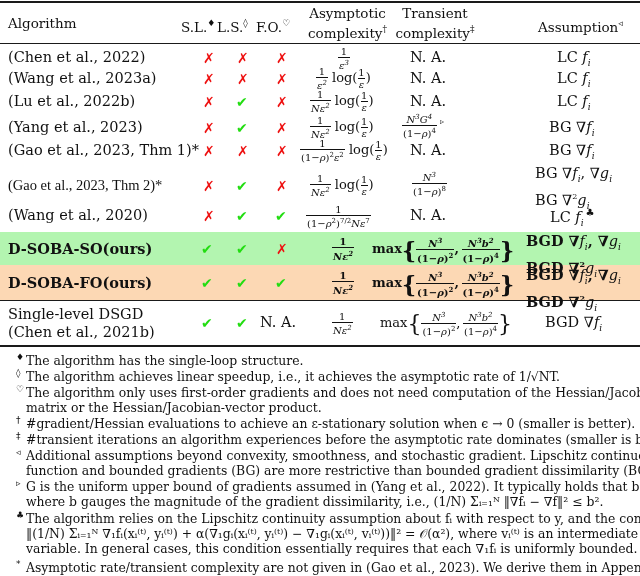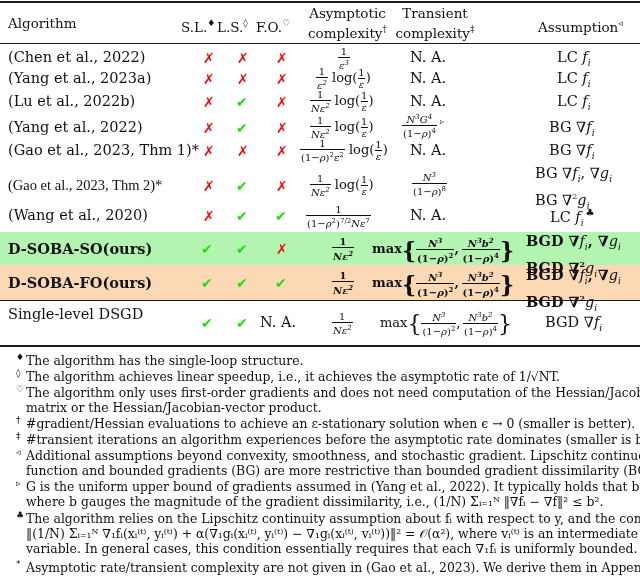--- a/index.html
+++ b/index.html
@@ -68,21 +68,21 @@
   <div class="abs mark x" style="left:276px;top:50px;">✗</div>
   <div class="abs" style="left:338px;top:46px;">
     <span class="frac">
         <span class="num">1</span>
         <span class="den i">ε<sup style="font-size:7px">3</sup></span>
       </span>
   </div>
   <div class="abs cell" style="left:410px;top:49px;">N. A.</div>
   <div class="abs cell" style="left:557px;top:49px;">LC <span class="i">f<sub style="font-size:9px">i</sub></span></div>
 
-  <div class="abs alg" style="top:70px;">(Yang et al., 2023a)</div>
+  <div class="abs alg" style="top:70px;">(Wang et al., 2023a)</div>
   <div class="abs mark x" style="left:203px;top:71px;">✗</div>
   <div class="abs mark x" style="left:237px;top:71px;">✗</div>
   <div class="abs mark x" style="left:276px;top:71px;">✗</div>
   <div class="abs" style="left:316px;top:66px;font-size:13px;">
     <span class="frac">
         <span class="num">1</span>
         <span class="den i">ε<sup style="font-size:7px">2</sup></span>
       </span> log(<span class="frac">
         <span class="num">1</span>
         <span class="den i">ε</span>
@@ -100,21 +100,21 @@
         <span class="num">1</span>
         <span class="den i">Nε<sup style="font-size:7px">2</sup></span>
       </span> log(<span class="frac">
         <span class="num">1</span>
         <span class="den i">ε</span>
       </span>)
   </div>
   <div class="abs cell" style="left:410px;top:93px;">N. A.</div>
   <div class="abs cell" style="left:557px;top:93px;">LC <span class="i">f<sub style="font-size:9px">i</sub></span></div>
 
-  <div class="abs alg" style="top:119px;">(Yang et al., 2022)</div>
+  <div class="abs alg" style="top:119px;">(Yang et al., 2023)</div>
   <div class="abs mark x" style="left:203px;top:120px;">✗</div>
   <div class="abs mark ck" style="left:236px;top:120px;">✔</div>
   <div class="abs mark x" style="left:276px;top:120px;">✗</div>
   <div class="abs" style="left:310px;top:115px;font-size:13px;">
     <span class="frac">
         <span class="num">1</span>
         <span class="den i">Nε<sup style="font-size:7px">2</sup></span>
       </span> log(<span class="frac">
         <span class="num">1</span>
         <span class="den i">ε</span>
@@ -224,20 +224,21 @@
         <span class="den">(1−<span class="i">ρ</span>)<sup style="font-size:7px">4</sup></span>
       </span><span class="brace">}</span>
   </div>
   <div class="abs cell b" style="left:526px;top:266px;line-height:17px;">
     <div>BGD ∇<span class="i" style="font-weight:normal">f<sub style="font-size:9px">i</sub></span>, ∇<span class="i" style="font-weight:normal">g<sub style="font-size:9px">i</sub></span></div>
     <div>BGD ∇<sup style="font-size:8px">2</sup><span class="i" style="font-weight:normal">g<sub style="font-size:9px">i</sub></span></div>
   </div>
 
   <div class="abs alg" style="top:305px;line-height:18px;">
     <div>Single-level DSGD</div>
+    <div>(Chen et al., 2021b)</div>
   </div>
   <div class="abs mark ck" style="left:201px;top:315px;">✔</div>
   <div class="abs mark ck" style="left:236px;top:315px;">✔</div>
   <div class="abs cell" style="left:260px;top:314px;">N. A.</div>
   <div class="abs" style="left:332px;top:311px;">
     <span class="frac">
         <span class="num">1</span>
         <span class="den i">Nε<sup style="font-size:7px">2</sup></span>
       </span>
   </div>

